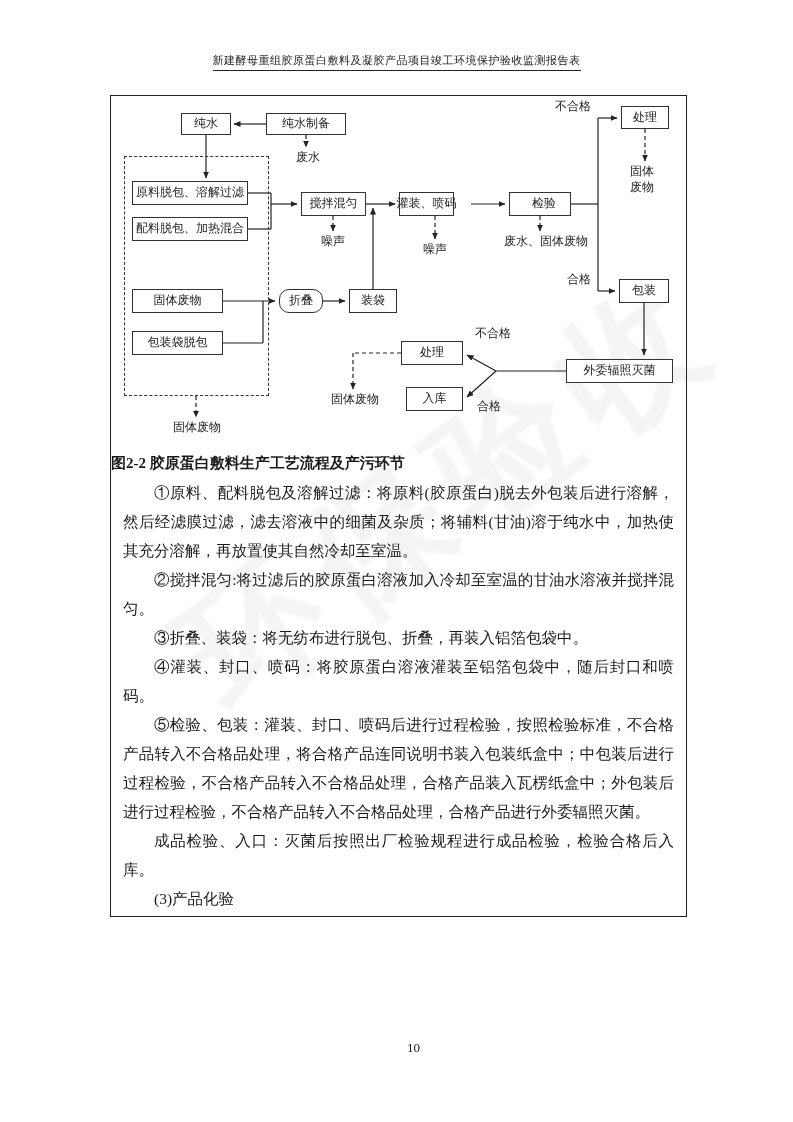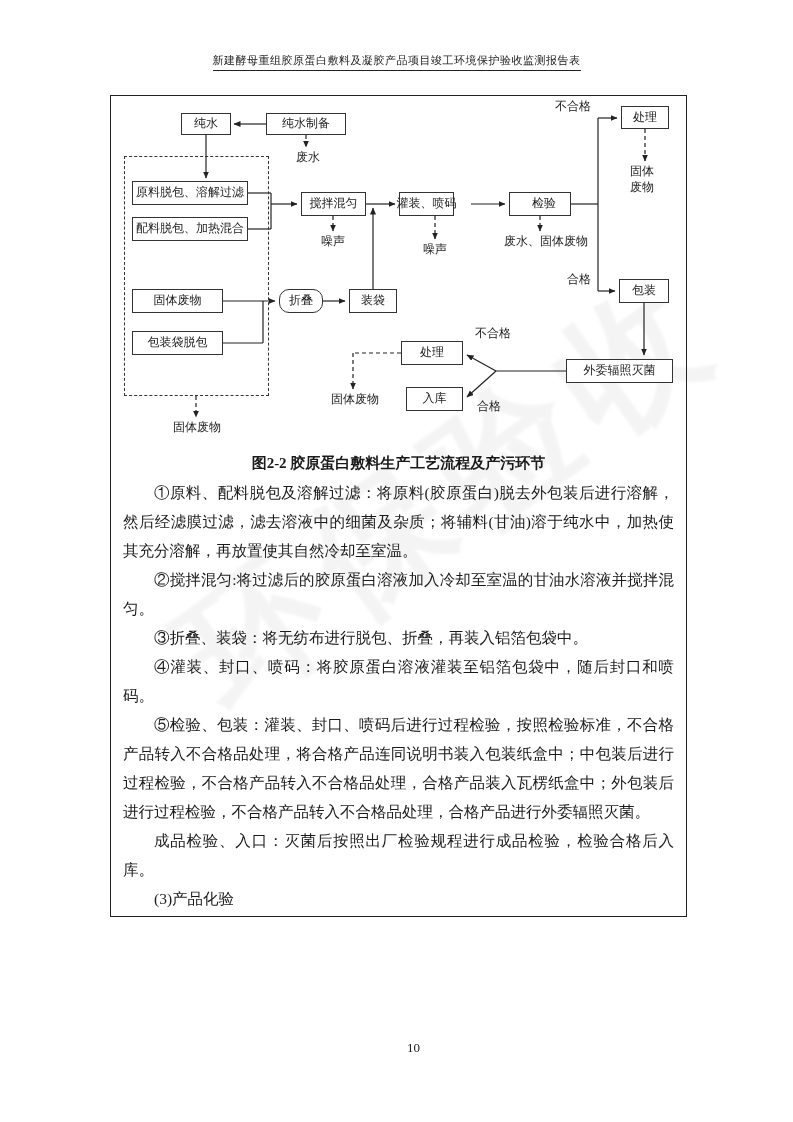--- a/index.html
+++ b/index.html
@@ -53,21 +53,21 @@
     font-size:12px;line-height:1.3;text-align:center;
     white-space:normal;
   }
   .dashed-box{
     position:absolute;z-index:0;
     border:1px dashed #333;background:transparent;
     box-sizing:border-box;
   }
   
   .caption{
-    text-align:center;font-weight:bold;
+    text-align:left;font-weight:bold;
     font-size:15px;margin:6px 0 5px 0;
   }
   .body-text{
     padding:0 12px;
     font-size:15.5px;line-height:29px;
     text-align:justify;
   }
   .body-text p{margin:0;text-indent:2em;}
   
   .page-number{

